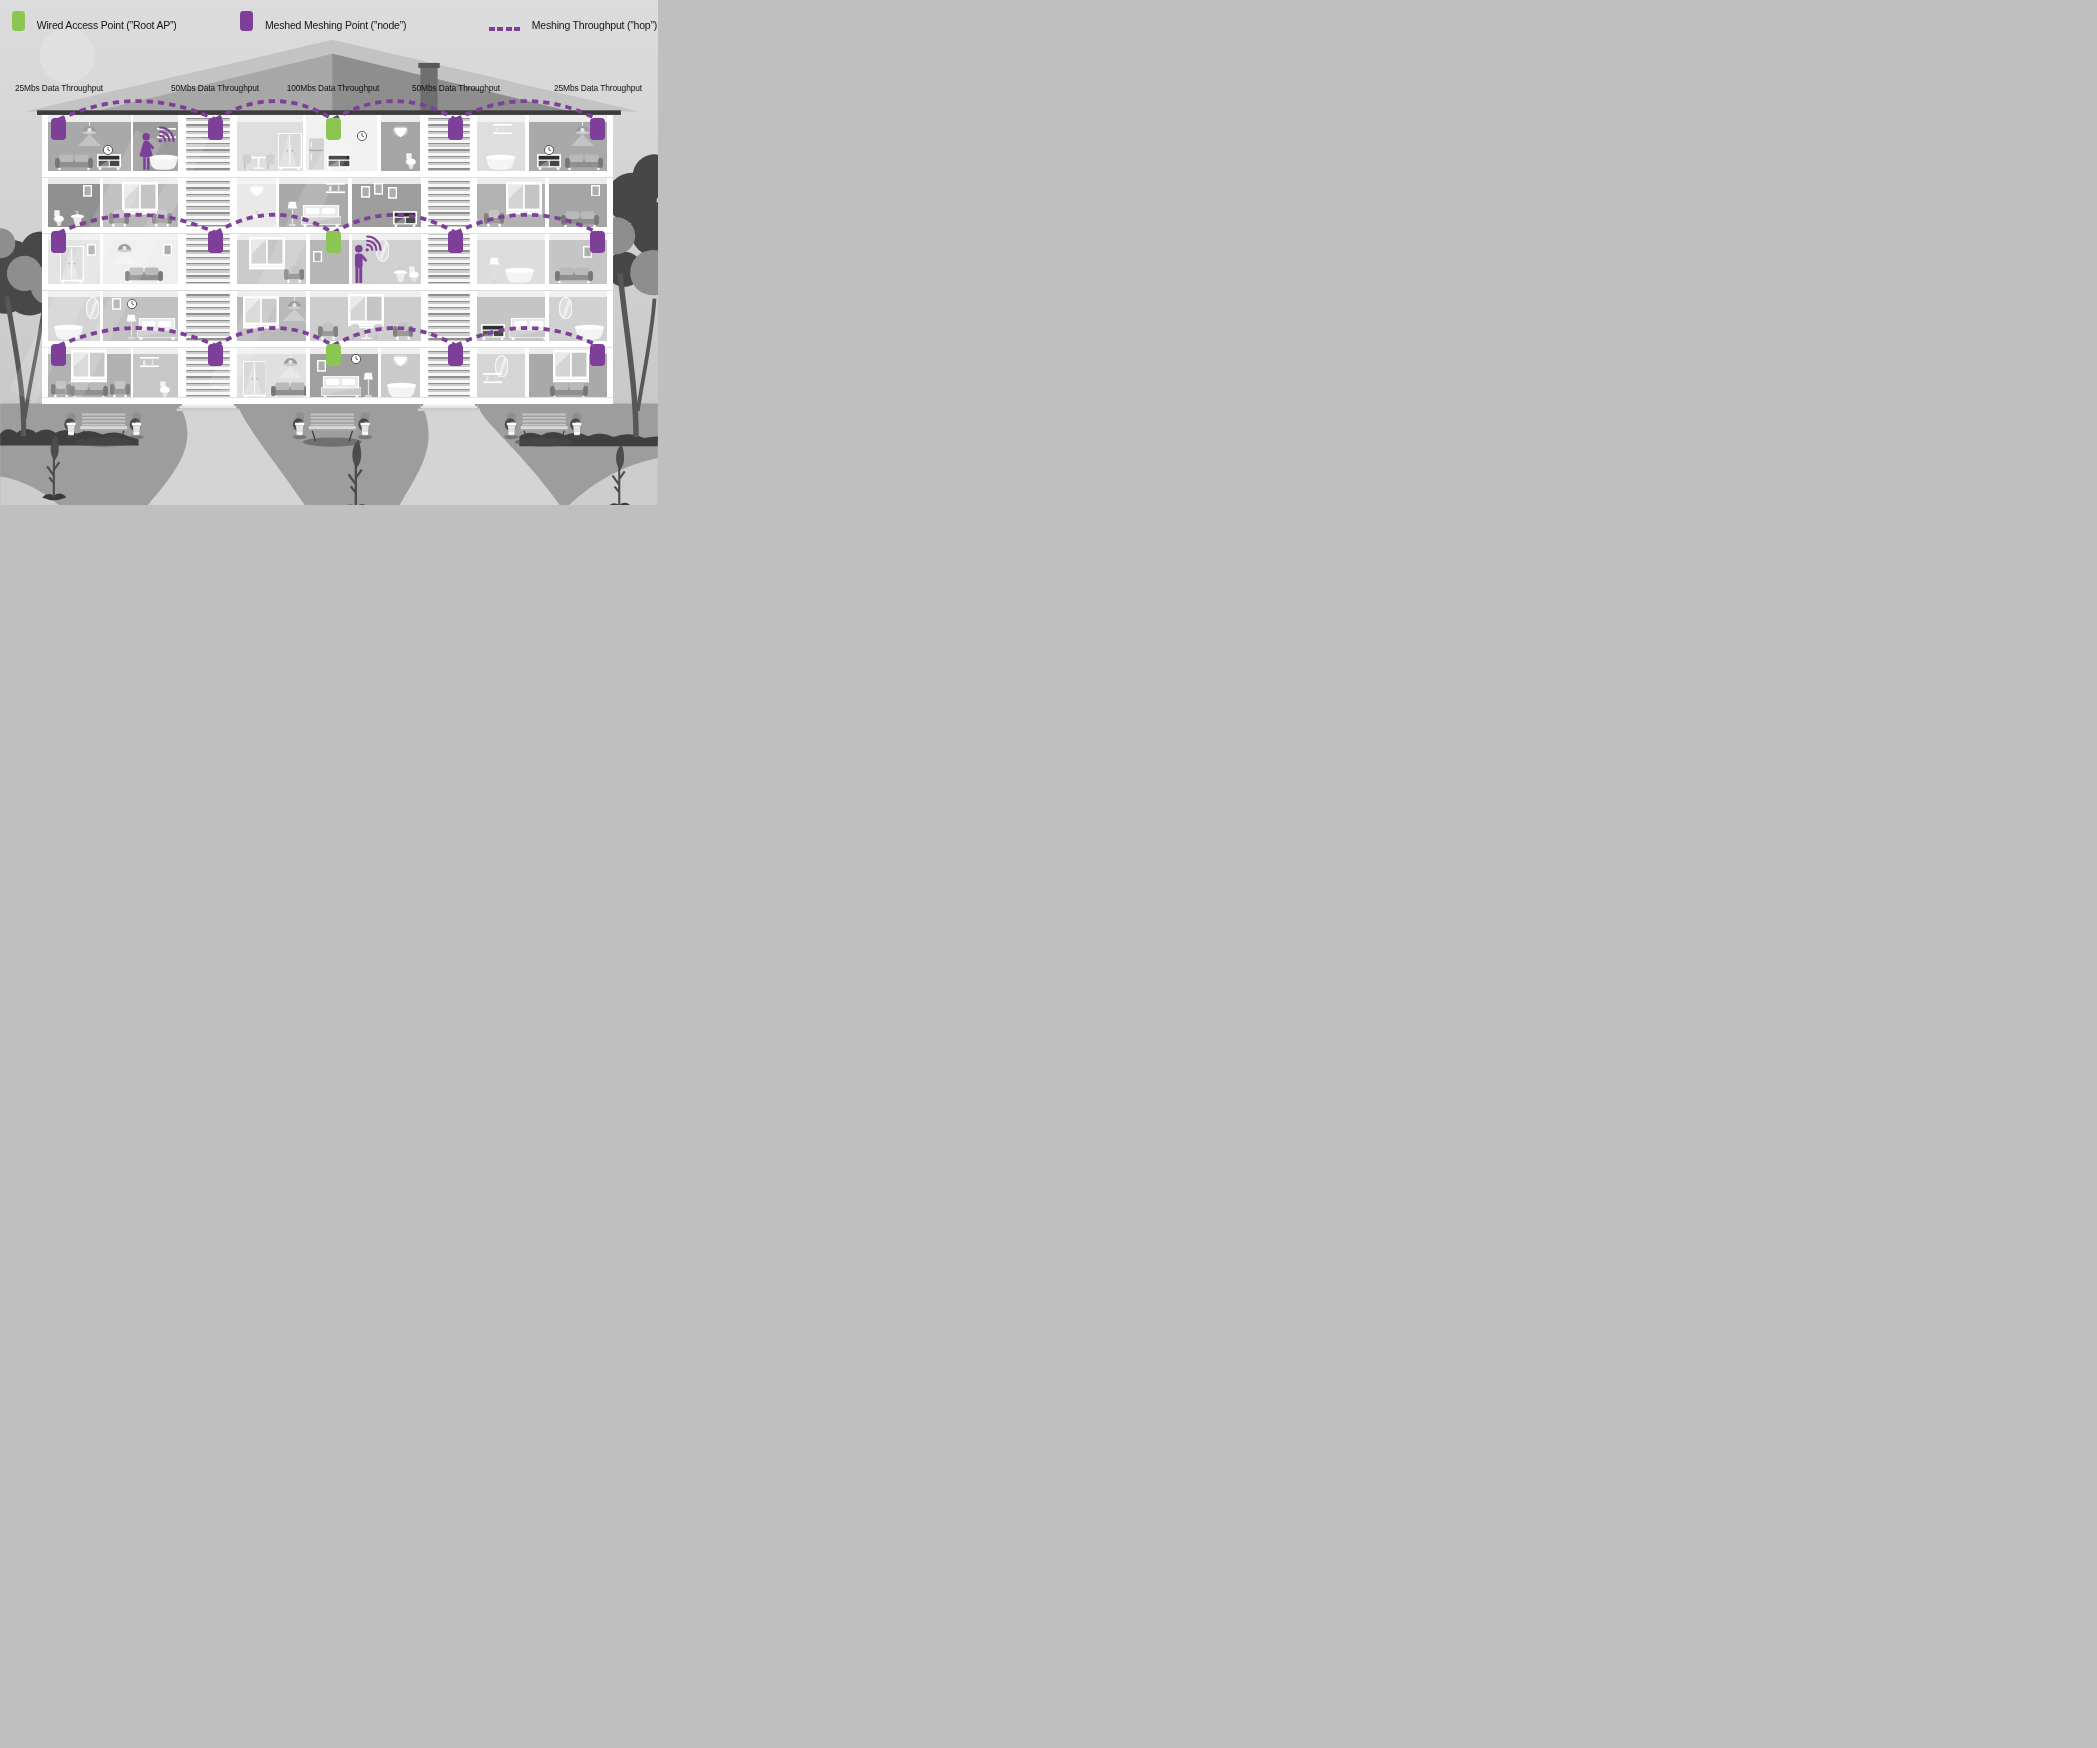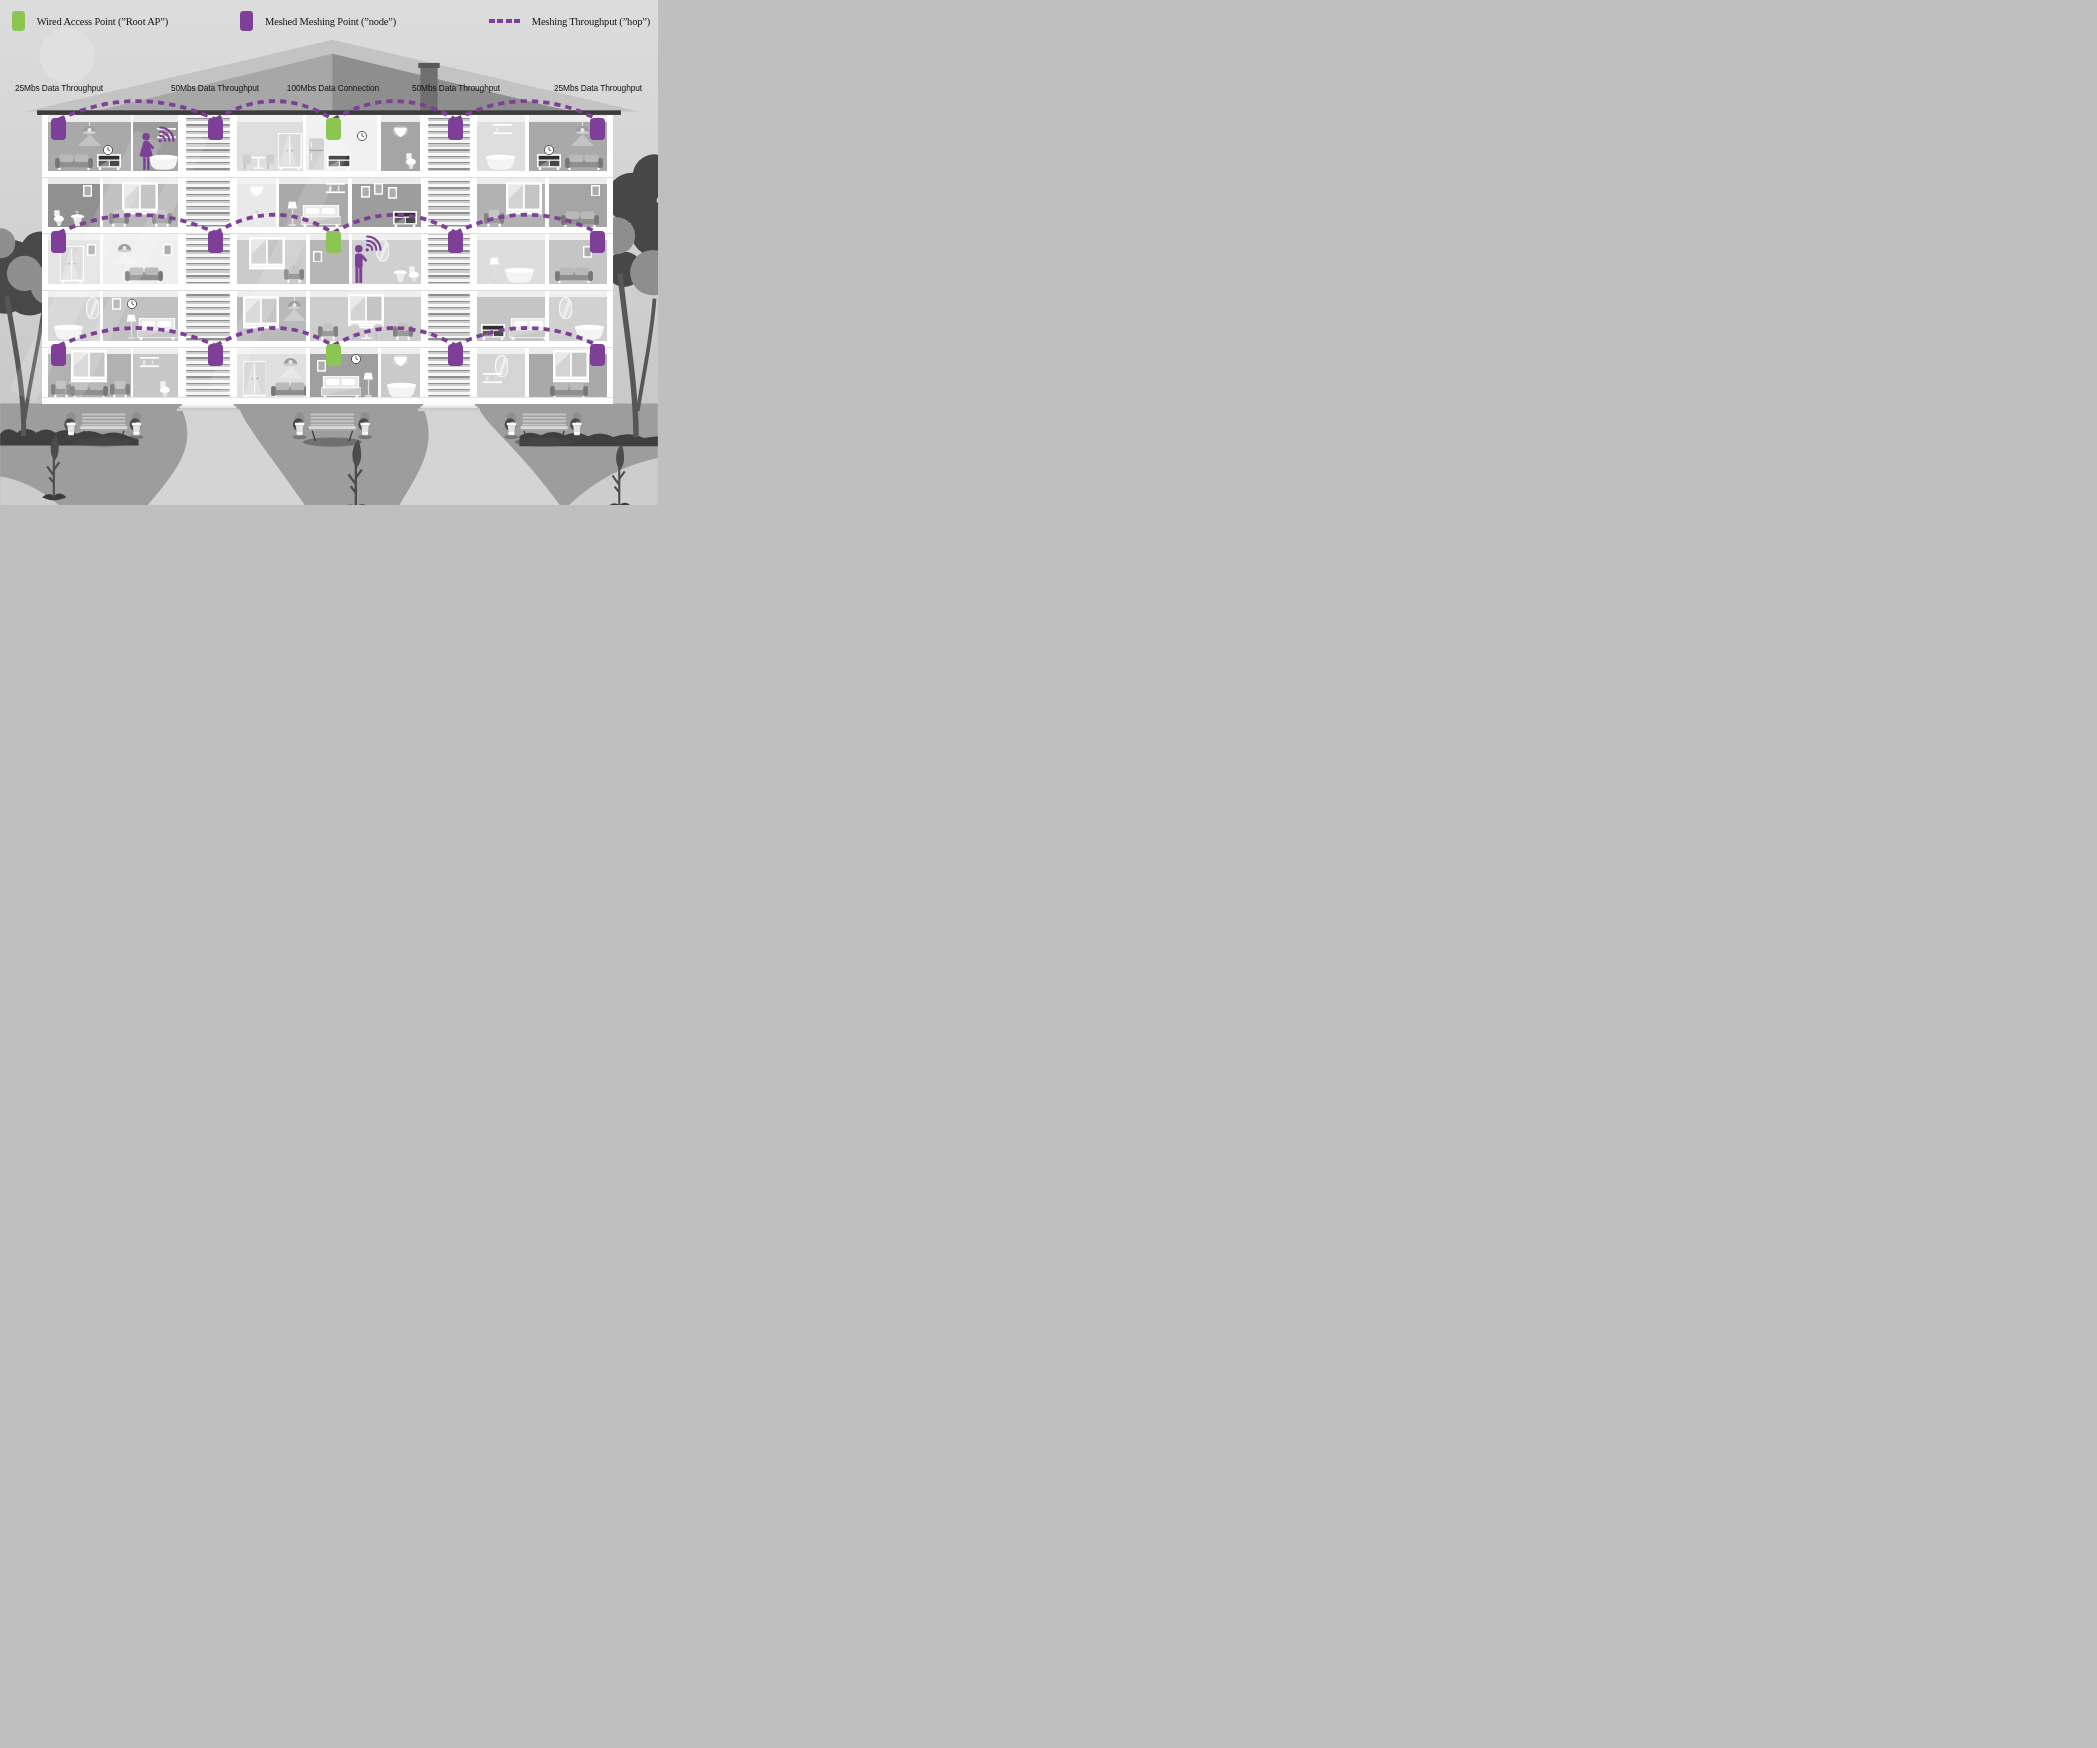--- a/index.html
+++ b/index.html
@@ -15,21 +15,21 @@
   .stairwell{position:absolute;top:0;height:283px;background:
      repeating-linear-gradient(180deg,#f7f7f7 0 2.9px,#8f8f8f 2.9px 4.2px,#cccccc 4.2px 6.3px);
      box-shadow:inset 4.2px 0 0 #ffffff, inset -4.2px 0 0 #ffffff;}
   .furn{position:absolute;line-height:0;}
   .ap{position:absolute;width:15px;height:22px;border-radius:3.8px;}
   .ap.root{background:var(--root-ap);}
   .ap.node{background:var(--node-ap);}
   .streak{position:absolute;background:rgba(255,255,255,.14);transform:rotate(26deg);pointer-events:none;}
   
   .legend{position:absolute;left:0;top:0;width:100%;height:42px;}
-  .legend-item{position:absolute;top:11px;height:20px;display:flex;align-items:center;gap:11.7px;font-family:Liberation Serif, serif;}
+  .legend-item{position:absolute;top:11px;height:20px;display:flex;align-items:flex-end;gap:11.7px;}
   .swatch{width:13.4px;height:20px;border-radius:3.4px;flex:0 0 auto;}
   .legend-label{font-size:10.5px;letter-spacing:-0.2px;color:#141414;white-space:nowrap;}
   .hopline{display:flex;gap:2.5px;align-items:center;}
   .hopline i{display:block;width:5.9px;height:4.2px;background:var(--hop);}
   
   .tl{position:absolute;top:83px;transform:translateX(-50%);font-size:8.4px;color:#111;white-space:nowrap;letter-spacing:-0.1px;}
   .tl0{left:59px}.tl1{left:215px}.tl2{left:333px}.tl3{left:456px}.tl4{left:598px}
 </style>
 </head>
 <body>
@@ -967,18 +967,18 @@
           <i></i>
           <i></i>
         </span>
       <span class="legend-label">Meshing Throughput (”hop”)</span>
     </div>
   </div>
 
   <div>
     <span class="tl tl0">25Mbs Data Throughput</span>
     <span class="tl tl1">50Mbs Data Throughput</span>
-    <span class="tl tl2">100Mbs Data Connection</span>
+    <span class="tl tl2">100Mbs Data Throughput</span>
     <span class="tl tl3">50Mbs Data Throughput</span>
     <span class="tl tl4">25Mbs Data Throughput</span>
   </div>
 </div>
 
 
 </body></html>

